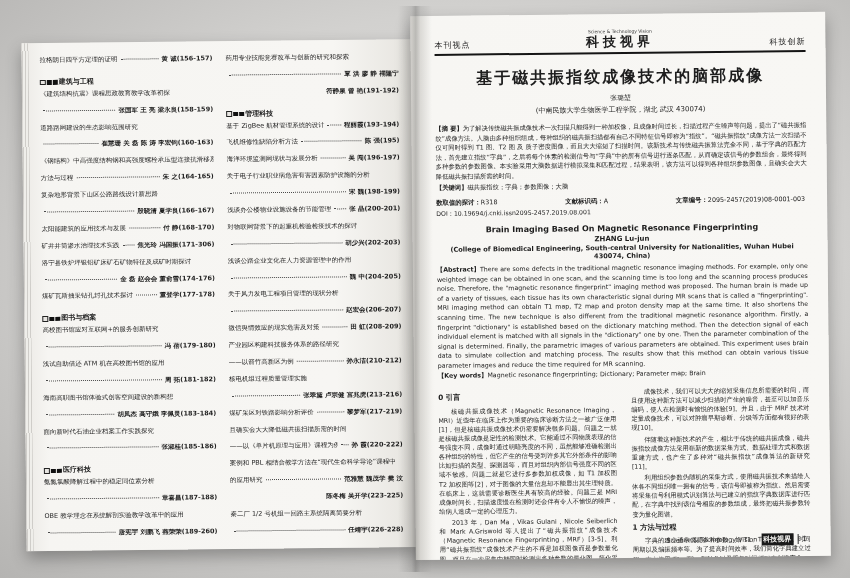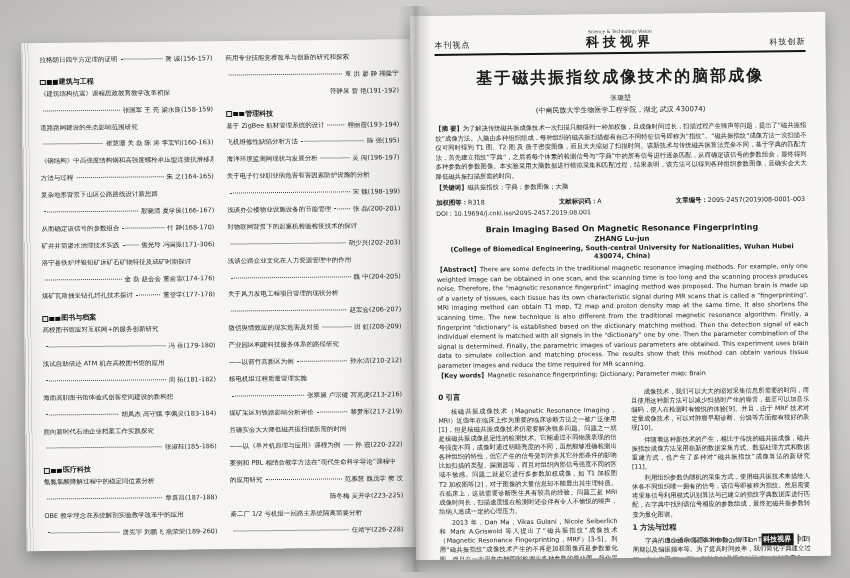--- a/index.html
+++ b/index.html
@@ -19,21 +19,21 @@
   .spine{position:absolute;left:398px;top:6px;width:34px;height:566px;pointer-events:none;
     background:linear-gradient(to right,rgba(0,0,0,0) 0%,rgba(0,0,0,.10) 40%,rgba(0,0,0,.20) 52%,rgba(0,0,0,.08) 66%,rgba(0,0,0,0) 100%);}
 
   
   .toc-cols{display:flex;gap:13px;height:100%;}
   .toc-col{flex:1;min-width:0;font-size:6.5px;line-height:1;}
   .toc-line{display:flex;align-items:baseline;height:16.9px;white-space:nowrap;overflow:hidden;}
   .toc-title{flex-shrink:1;overflow:hidden;}
   .toc-leader{flex:1;min-width:8px;border-bottom:1px dotted #4a4a4a;margin:0 3px;transform:translateY(-1.5px);}
   .toc-spacer{flex:1;}
-  .toc-tail{white-space:nowrap;}
+  .toc-tail{white-space:nowrap;font-weight:bold;}
   .toc-section{display:flex;align-items:center;height:16.9px;font-weight:bold;font-size:7px;}
   .sq{display:inline-block;width:4.5px;height:4.5px;margin-right:1.5px;}
   .sq.outline{border:1px solid #222;background:#e8e6e2;width:3.5px;height:3.5px;}
   .sq.fill{background:#111;}
 
   
   .rp-header{display:flex;align-items:flex-end;justify-content:space-between;border-bottom:2px solid #151515;padding-bottom:3px;}
   .tab-label{font-weight:normal;font-size:8px;letter-spacing:1px;}
   .journal-center{display:flex;flex-direction:column;align-items:center;line-height:1.1;}
   .j-en{font-size:4.5px;color:#333;}
@@ -103,21 +103,21 @@
               <span class="toc-tail">朱 之(164-165)</span>
             </div>
             <div class="toc-line">
               <span class="toc-title">复杂地形背景下山区公路路线设计新思路</span>
             </div>
             <div class="toc-line">
               <span class="toc-leader"></span>
               <span class="toc-tail">殷晓清 夏学良(166-167)</span>
             </div>
             <div class="toc-line">
-              <span class="toc-title">从而确定该信号的参数组合</span>
+              <span class="toc-title">太阳能建筑的应用技术与发展</span>
               <span class="toc-leader"></span>
               <span class="toc-tail">付 静(168-170)</span>
             </div>
             <div class="toc-line">
               <span class="toc-title">矿井井筒渗水治理技术实践</span>
               <span class="toc-leader"></span>
               <span class="toc-tail">焦光玲 冯国振(171-306)</span>
             </div>
             <div class="toc-line">
               <span class="toc-title">洛宁县铁炉坪银铅矿床矿石矿物特征及成矿时期探讨</span>
@@ -319,21 +319,21 @@
       </div>
 
       <h1 class="title">基于磁共振指纹成像技术的脑部成像</h1>
       <div class="author">张璐堃</div>
       <div class="affil">(中南民族大学生物医学工程学院，湖北 武汉 430074)</div>
 
       <p class="smalltxt"><b>【摘 要】</b><span>为了解决传统磁共振成像技术一次扫描只能得到一种加权像，且成像时间过长，扫描过程产生噪声等问题，提出了“磁共振指纹”成像方法。人脑由多种组织组成，每种组织的磁共振扫描都有自己不同特征信号即称为“指纹”。“磁共振指纹”成像方法一次扫描不仅可同时得到 T1 图、T2 图 及 质子密度图像，而且大大缩短了扫描时间。该新技术与传统磁共振算法完全不同，基于字典的匹配方法，首先建立指纹“字典”，之后将每个体素的检测信号与“字典”中的所有信号进行逐条匹配，从而确定该信号的参数组合，最终得到多种参数的参数图像。本实验采用大脑数据进行模拟采集和匹配过程，结果表明，该方法可以得到各种组织参数图像，且确实会大大降低磁共振扫描所需的时间。</span></p>
       <p class="smalltxt cn-keywords"><b>【关键词】</b><span>磁共振指纹；字典；参数图像；大脑</span></p>
 
       <div class="meta-row">
-        <span><b>加权图等：</b><span class="val">R318</span></span>
+        <span><b>数取值的探讨：</b><span class="val">R318</span></span>
         <span><b>文献标识码：</b><span class="val">A</span></span>
         <span><b>文章编号：</b><span class="val">2095-2457(2019)08-0001-003</span></span>
       </div>
       <div class="doi">DOI：10.19694/j.cnki.issn2095-2457.2019.08.001</div>
 
       <div class="en-title">Brain Imaging Based On Magnetic Resonance Fingerprinting</div>
       <div class="en-author">ZHANG Lu-jun</div>
       <div class="en-affil">(College of Biomedical Engineering, South-central University for Nationalities, Wuhan Hubei 430074, China)</div>
 
       <p class="smalltxt"><b>【Abstract】</b><span>There are some defects in the traditional magnetic resonance imaging methods. For example, only one weighted image can be obtained in one scan, and the scanning time is too long and the scanning process produces noise. Therefore, the "magnetic resonance fingerprint" imaging method was proposed. The human brain is made up of a variety of tissues, each tissue has its own characteristic signal during MR scans that is called a "fingerprinting". MRI imaging method can obtain T1 map, T2 map and proton density map at the same time. It also shortens the scanning time. The new technique is also different from the traditional magnetic resonance algorithm. Firstly, a fingerprint "dictionary" is established based on the dictionary matching method. Then the detection signal of each individual element is matched with all signals in the "dictionary" one by one. Then the parameter combination of the signal is determined. Finally, the parametric images of various parameters are obtained. This experiment uses brain data to simulate collection and matching process. The results show that this method can obtain various tissue parameter images and reduce the time required for MR scanning.</span></p>

